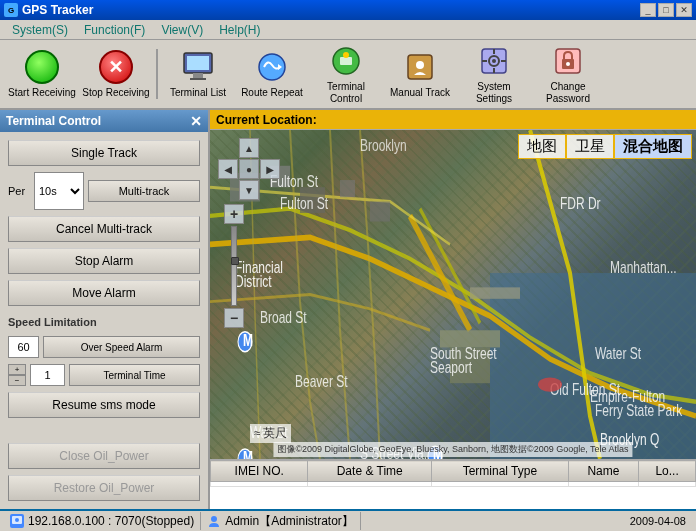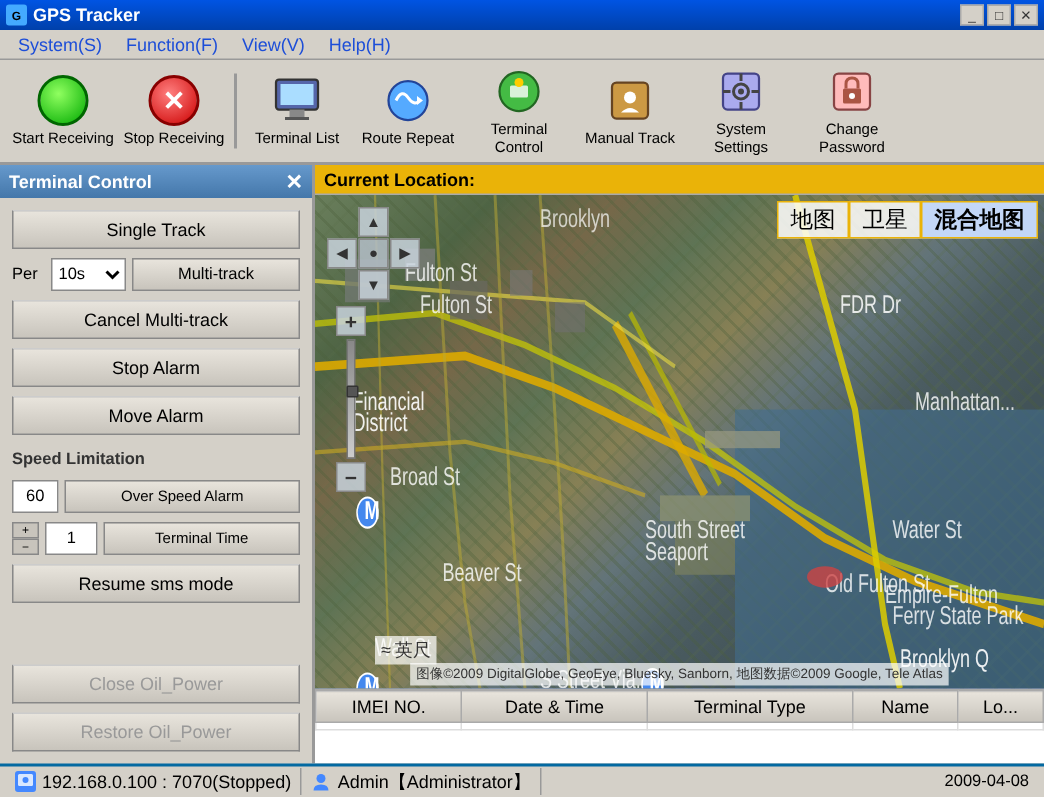--- a/index.html
+++ b/index.html
@@ -23,21 +23,21 @@
 
     
     .menu-bar {
       background: #d4d0c8;
       height: 20px;
       display: flex;
       align-items: center;
       padding: 0 4px;
       border-bottom: 1px solid #999;
     }
-    .menu-item { padding: 2px 8px; cursor: pointer; font-size: 12px; color: #1d4ed8; }
+    .menu-item { padding: 2px 8px; cursor: pointer; font-size: 12px; color: #0f766e; }
 
     
     .toolbar {
       background: #d4d0c8;
       height: 70px;
       display: flex;
       align-items: center;
       padding: 4px 6px;
       border-bottom: 2px solid #999;
       gap: 2px;
@@ -102,21 +102,21 @@
       font-size: 12px;
       color: #000;
     }
     .ctrl-btn:disabled, .ctrl-btn.disabled {
       color: #999;
       cursor: default;
     }
 
     .per-row { display: flex; align-items: center; gap: 4px; }
     .per-label { font-size: 11px; width: 22px; }
-    .per-select { height: 22px; width: 50px; border: 1px solid #888; background: white; font-size: 11px; }
+    .per-select { height: 38px; width: 50px; border: 1px solid #888; background: white; font-size: 11px; }
     .multi-btn { flex: 1; height: 22px; background: linear-gradient(to bottom, #e8e4dc, #c8c4bc); border: 1px solid #888; cursor: pointer; font-size: 11px; }
 
     .section-label { font-size: 11px; font-weight: bold; color: #333; margin-top: 4px; }
 
     .speed-row { display: flex; align-items: center; gap: 4px; margin-top: 2px; }
     .speed-input { width: 31px; height: 22px; border: 1px solid #888; text-align: center; font-size: 11px; background: white; }
     .speed-btn { flex: 1; height: 22px; background: linear-gradient(to bottom, #e8e4dc, #c8c4bc); border: 1px solid #888; cursor: pointer; font-size: 10px; }
 
     .stepper-row { display: flex; align-items: center; gap: 4px; }
     .stepper-btns { display: flex; flex-direction: column; }

